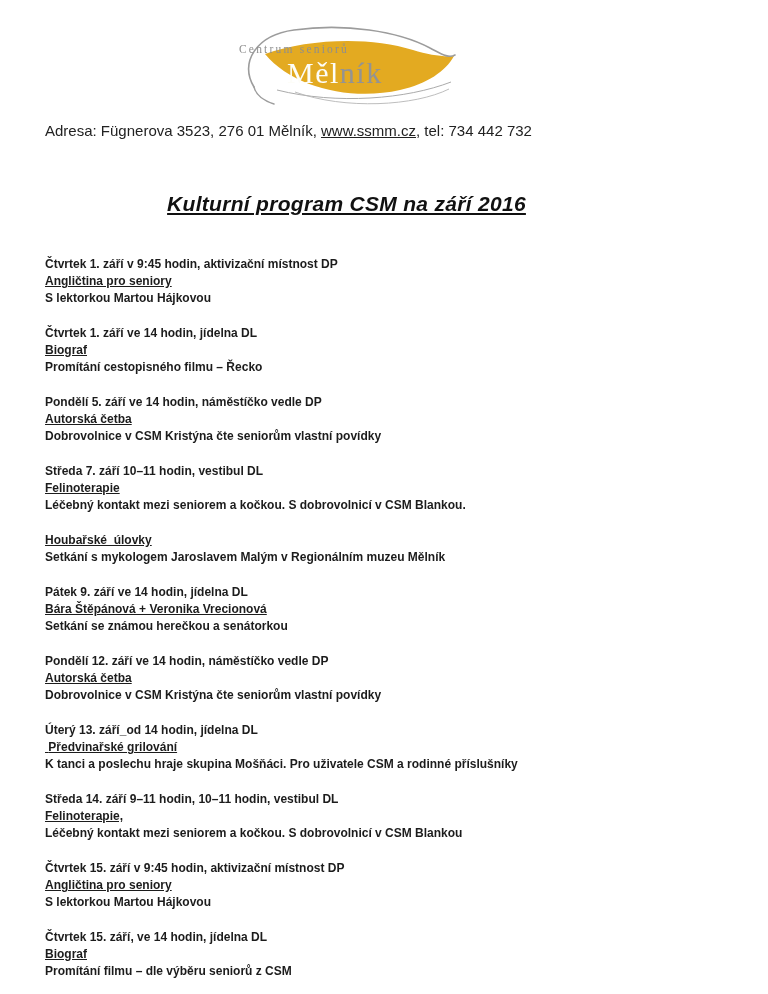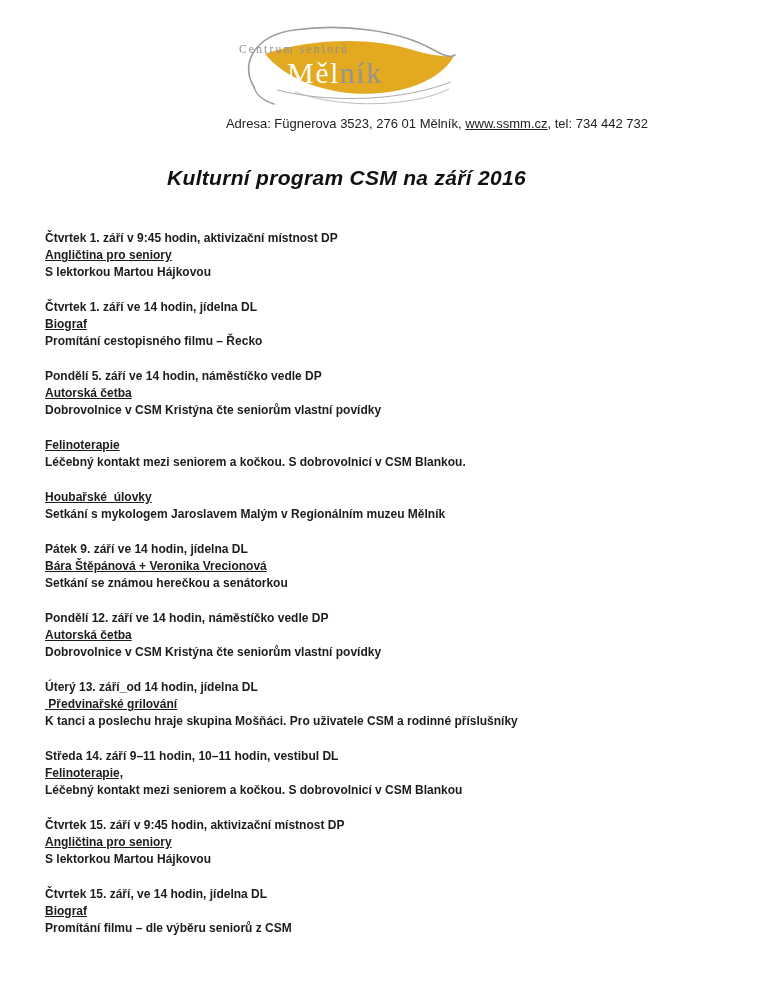--- a/index.html
+++ b/index.html
@@ -32,37 +32,39 @@
     font-family: "Liberation Serif", "DejaVu Serif", serif;
     font-size: 11.5px;
     letter-spacing: 2.2px;
   }
   .logo-city-text {
     font-family: "Liberation Serif", "DejaVu Serif", serif;
     font-size: 30px;
     letter-spacing: 1.5px;
   }
   .address {
-    text-align: right;
-    font-size: 13px;
+    margin-top: 6px;
+    text-align: left;
+    font-size: 15px;
     color: #222222;
     white-space: pre-wrap;
   }
   .address a {
     color: inherit;
     text-decoration: underline;
     cursor: pointer;
   }
   .doc-title {
-    margin-top: 34px;
+    margin-top: 52px;
     text-align: center;
     font-size: 21px;
     line-height: 25px;
     font-weight: bold;
     font-style: italic;
+    text-decoration: underline;
     letter-spacing: 0.3px;
     color: #111111;
   }
   .events {
     margin-top: 40px;
     font-size: 12px;
     line-height: 17px;
   }
   .event {
     margin-bottom: 18px;
@@ -121,20 +123,21 @@
       <div class="event-desc">Promítání cestopisného filmu – Řecko</div>
     </div>
 
     <div class="event">
       <div class="event-header">Pondělí 5. září ve 14 hodin, náměstíčko vedle DP</div>
       <div class="event-title">Autorská četba</div>
       <div class="event-desc">Dobrovolnice v CSM Kristýna čte seniorům vlastní povídky</div>
     </div>
 
     <div class="event">
+      <div class="event-header">Středa 7. září 10–11 hodin, vestibul DL</div>
       <div class="event-title">Felinoterapie</div>
       <div class="event-desc">Léčebný kontakt mezi seniorem a kočkou. S dobrovolnicí v CSM Blankou.</div>
     </div>
 
     <div class="event">
       <div class="event-title">Houbařské  úlovky</div>
       <div class="event-desc">Setkání s mykologem Jaroslavem Malým v Regionálním muzeu Mělník</div>
     </div>
 
     <div class="event">

